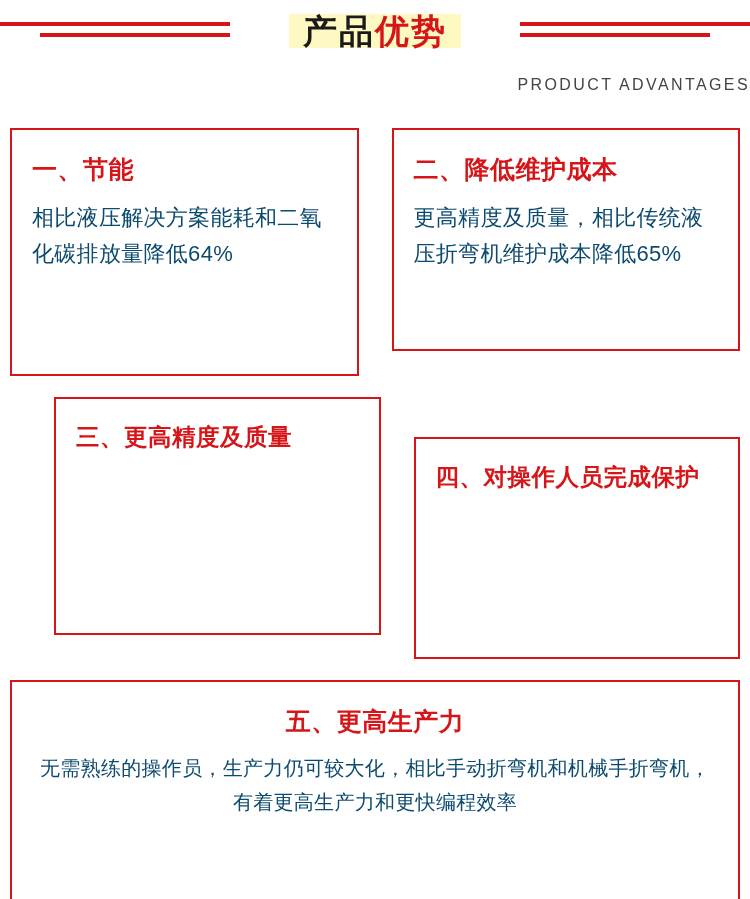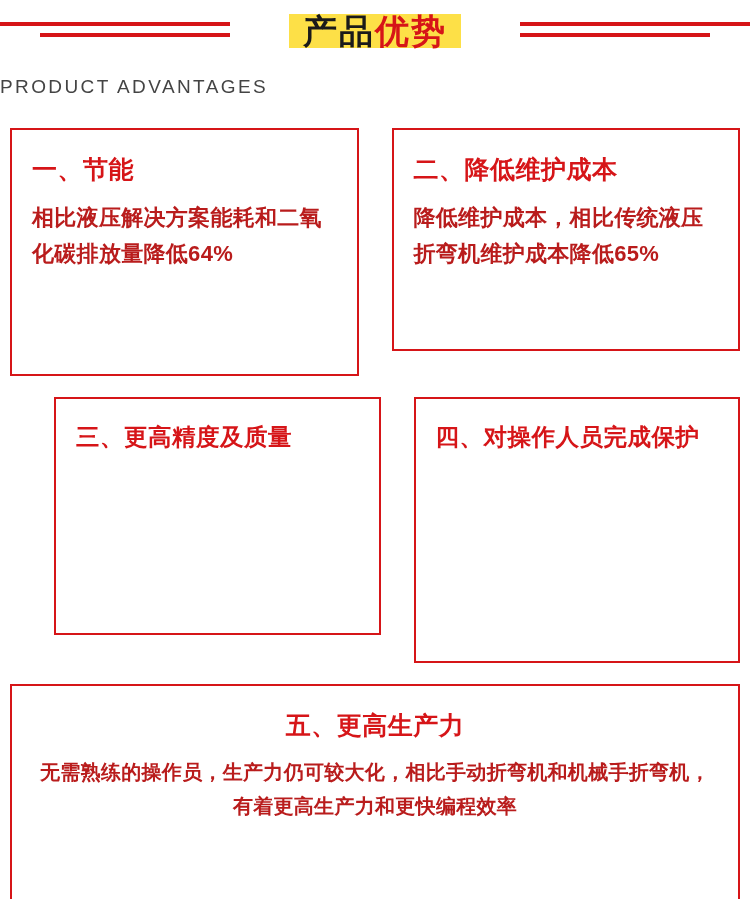--- a/index.html
+++ b/index.html
@@ -56,29 +56,29 @@
   .rule-group.left .rule.short { margin-left: 40px; }
   .rule-group.right .rule.short { margin-left: 0; width: 190px; }
 
   .main-title {
     font-size: 34px;
     font-weight: bold;
     letter-spacing: 2px;
     color: #1a1a1a;
     position: relative;
     z-index: 2;
-    background: #fde047;
+    background: #fef9c3;
     padding: 0 14px;
     line-height: 1;
   }
   .main-title .accent { color: #d61518; }
 
   .sub-title {
-    text-align: left;
-    font-size: 19px;
+    text-align: right;
+    font-size: 16px;
     letter-spacing: 2.4px;
     color: #444444;
     margin-top: 14px;
   }
 
   
   .cards {
     position: relative;
     padding: 0 10px;
     box-sizing: border-box;
@@ -98,43 +98,42 @@
   .card.half {
     width: 355px;
   }
   .card.full {
     width: 100%;
     text-align: center;
   }
   .card.c1 { height: 248px; }
   .card.c2 { height: 223px; }
   .card.c3 { height: 238px; margin-left: 44px; }
-  .card.c4 { height: 266px; }
+  .card.c4 { height: 222px; margin-top: 40px; }
   .card.c5 { height: 226px; }
 
   .card-title {
     color: #d61518;
     font-size: 25px;
     font-weight: bold;
     letter-spacing: 0.5px;
     line-height: 1.2;
     margin: 0 0 16px 0;
   }
   .card.c3 .card-title,
   .card.c4 .card-title {
     font-size: 23.5px;
   }
 
   .card-body {
-    color: #b91c1c;
+    color: #0c4a6e;
     font-size: 22px;
     line-height: 1.62;
     letter-spacing: 0.3px;
     white-space: pre-wrap;
-    font-weight: bold;
   }
   .card.c5 .card-body {
     font-size: 20px;
     line-height: 1.68;
   }
 </style>
 </head>
 <body>
 
 <div class="page">
@@ -156,21 +155,21 @@
 
   <div class="cards">
 
     <div class="row">
       <div class="card half c1">
         <div class="card-title">一、节能</div>
         <div class="card-body">相比液压解决方案能耗和二氧化碳排放量降低64%</div>
       </div>
       <div class="card half c2">
         <div class="card-title">二、降低维护成本</div>
-        <div class="card-body">降低维护成本，相比传统液压折弯机维护成本降低65%</div>
+        <div class="card-body">更高精度及质量，相比传统液压折弯机维护成本降低65%</div>
       </div>
     </div>
 
     <div class="row">
       <div class="card half c3">
         <div class="card-title">三、更高精度及质量</div>
       </div>
       <div class="card half c4">
         <div class="card-title">四、对操作人员完成保护</div>
       </div>

